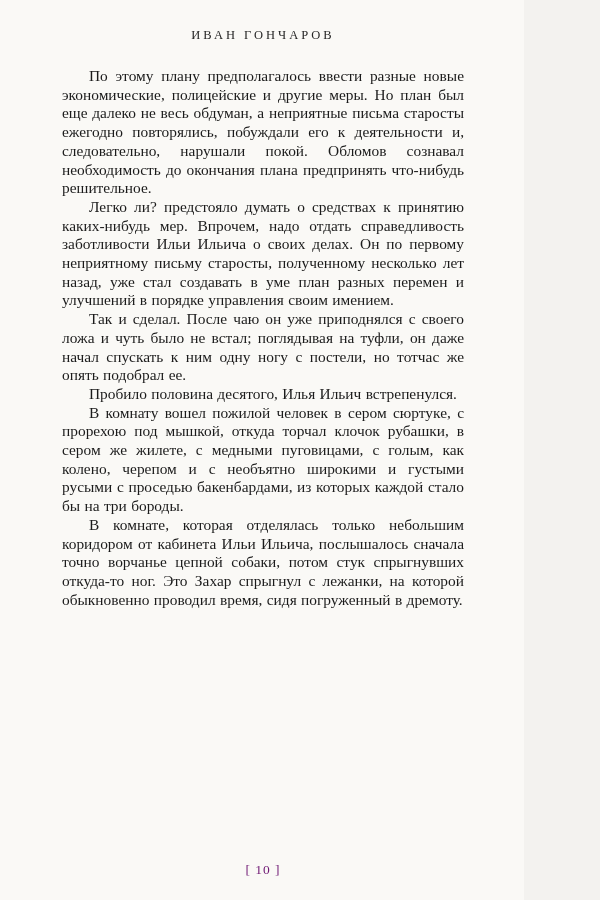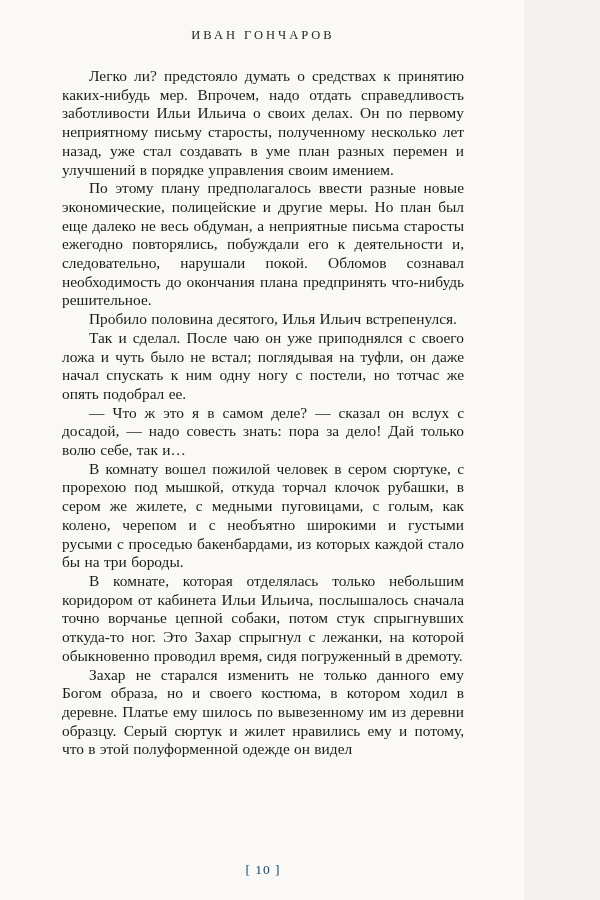--- a/index.html
+++ b/index.html
@@ -43,36 +43,34 @@
   }
   .text-block p {
     margin: 0;
     padding: 0;
     text-indent: 27px;
   }
   .folio {
     flex: 0 0 auto;
     text-align: center;
     font-size: 13.5px;
-    color: #0c4a6e;
+    color: #701a75;
     margin-top: 8px;
     letter-spacing: 1px;
   }
 </style>
 </head>
 <body>
 
 <div class="book-page">
   <div class="running-head">ИВАН ГОНЧАРОВ</div>
 
   <div class="text-block">
+    <p>По этому плану предполагалось ввести разные новые экономические, полицейские и другие меры. Но план был еще далеко не весь обдуман, а неприятные письма старосты ежегодно повторялись, побуждали его к деятельности и, следовательно, нарушали покой. Обломов сознавал необходимость до окончания плана предпринять что-нибудь решительное.</p>
     <p>Легко ли? предстояло думать о средствах к принятию каких-нибудь мер. Впрочем, надо отдать справедливость заботливости Ильи Ильича о своих делах. Он по первому неприятному письму старосты, полученному несколько лет назад, уже стал создавать в уме план разных перемен и улучшений в порядке управления своим имением.</p>
-    <p>По этому плану предполагалось ввести разные новые экономические, полицейские и другие меры. Но план был еще далеко не весь обдуман, а неприятные письма старосты ежегодно повторялись, побуждали его к деятельности и, следовательно, нарушали покой. Обломов сознавал необходимость до окончания плана предпринять что-нибудь решительное.</p>
+    <p>Так и сделал. После чаю он уже приподнялся с своего ложа и чуть было не встал; поглядывая на туфли, он даже начал спускать к ним одну ногу с постели, но тотчас же опять подобрал ее.</p>
     <p>Пробило половина десятого, Илья Ильич встрепенулся.</p>
-    <p>Так и сделал. После чаю он уже приподнялся с своего ложа и чуть было не встал; поглядывая на туфли, он даже начал спускать к ним одну ногу с постели, но тотчас же опять подобрал ее.</p>
-    <p>— Что ж это я в самом деле? — сказал он вслух с досадой, — надо совесть знать: пора за дело! Дай только волю себе, так и…</p>
     <p>В комнату вошел пожилой человек в сером сюртуке, с прорехою под мышкой, откуда торчал клочок рубашки, в сером же жилете, с медными пуговицами, с голым, как колено, черепом и с необъятно широкими и густыми русыми с проседью бакенбардами, из которых каждой стало бы на три бороды.</p>
     <p>В комнате, которая отделялась только небольшим коридором от кабинета Ильи Ильича, послышалось сначала точно ворчанье цепной собаки, потом стук спрыгнувших откуда-то ног. Это Захар спрыгнул с лежанки, на которой обыкновенно проводил время, сидя погруженный в дремоту.</p>
-    <p>Захар не старался изменить не только данного ему Богом образа, но и своего костюма, в котором ходил в деревне. Платье ему шилось по вывезенному им из деревни образцу. Серый сюртук и жилет нравились ему и потому, что в этой полуформенной одежде он видел</p>
   </div>
 
   <div class="folio">[ 10 ]</div>
 </div>
 
 </body></html>

